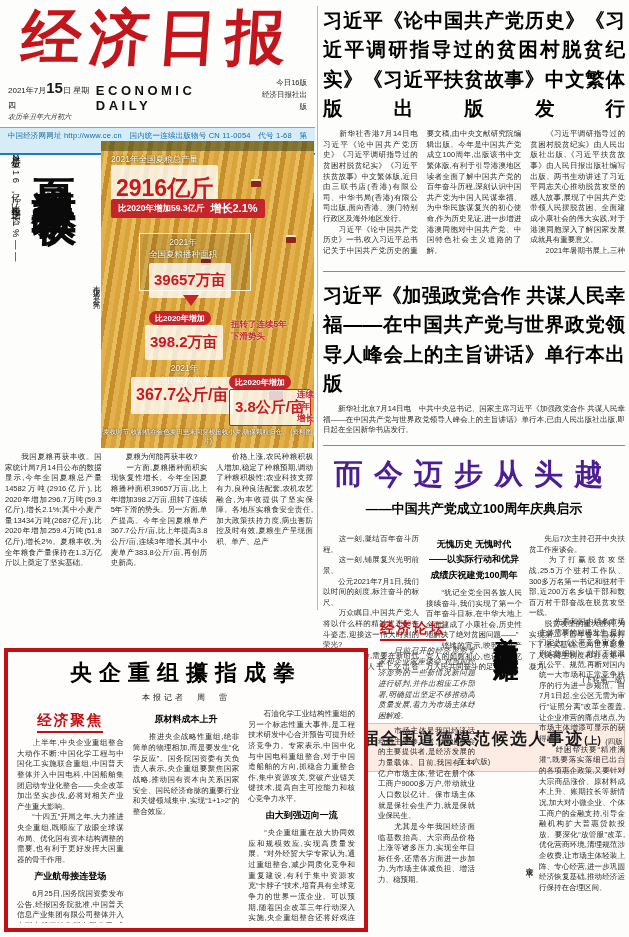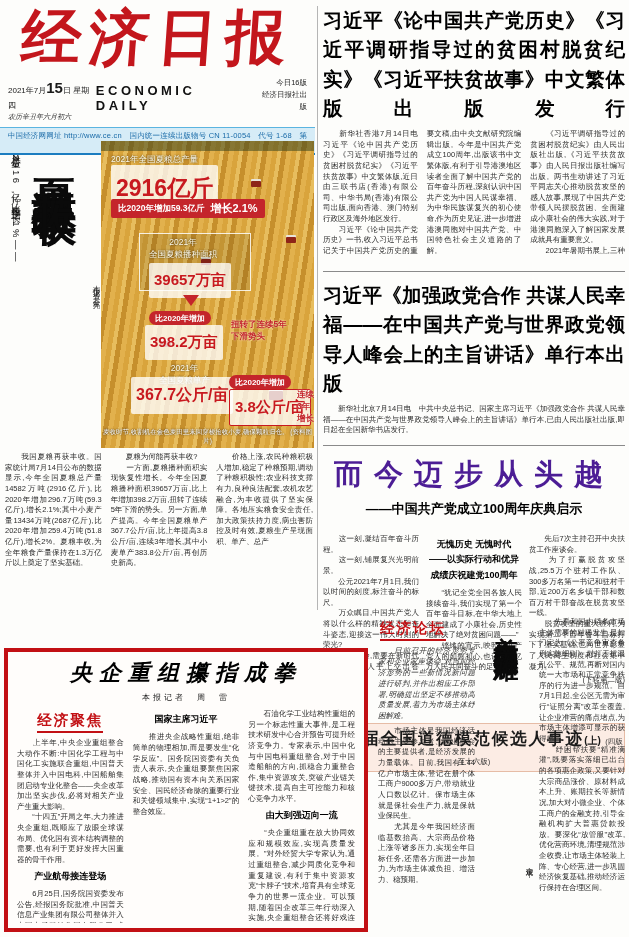--- a/index.html
+++ b/index.html
@@ -103,21 +103,21 @@
     position:absolute; left:0; right:0; bottom:2px; text-align:center;
     color:#fff; font-size:6.5px; text-shadow:0 0 2px #000;
   }
   
   .left-article { position:absolute; left:5px; top:452px; width:308px; height:192px; overflow:hidden; }
   
   .focus-box {
     position:absolute; left:4px; top:648px; width:364px; height:284px;
     border:4px solid #c21014; background:#fffdfb; padding:6px 9px; overflow:hidden;
   }
-  .focus-title { font-size:22px; font-weight:900; text-align:center; letter-spacing:7px; color:#000;font-style:italic; }
+  .focus-title { font-size:22px; font-weight:900; text-align:center; letter-spacing:7px; color:#000; }
   .focus-byline { font-size:8px; text-align:center; letter-spacing:3px; margin:4px 0 6px; color:#222; }
   .focus-cols { display:flex; gap:9px; height:214px; overflow:hidden; }
   .focus-cols > div { flex:1; }
   .red-label {
     color:#c21014; font-weight:900; font-size:14.5px; letter-spacing:2px;
     border-bottom:2px solid #c21014; display:inline-block; padding-bottom:1px; margin:2px 2px 5px;
   }
   .red-label-wrap { text-align:center; }
   
   .forum { position:absolute; left:378px; top:617px; width:247px; height:316px; display:flex; gap:7px; overflow:hidden; }
@@ -252,21 +252,21 @@
       <div>
         <div class="red-label-wrap">
           <span class="red-label">经济聚焦</span>
         </div>
         <div class="small">　　上半年,中央企业重组整合大动作不断:中国化学工程与中国化工实施联合重组,中国普天整体并入中国电科,中国船舶集团启动专业化整合——央企改革加出坚实步伐,必将对相关产业产生重大影响。
 　　“十四五”开局之年,大力推进央企重组,既顺应了放眼全球谋布局、优化国有资本结构调整的需要,也有利于更好发挥大国重器的骨干作用。</div>
         <div class="col-subhead">产业航母接连登场</div>
         <div class="small">　　6月25日,国务院国资委发布公告,经报国务院批准,中国普天信息产业集团有限公司整体并入中国电子科技集团有限公司,成为其全资子企业,中国普天不再作为国资委直接监管企业。</div>
       </div>
       <div>
-        <div class="col-subhead">国家主席习近平</div>
+        <div class="col-subhead">原材料成本上升</div>
         <div class="small">　　推进央企战略性重组,绝非简单的物理相加,而是要发生“化学反应”。国务院国资委有关负责人表示,央企重组要聚焦国家战略,推动国有资本向关系国家安全、国民经济命脉的重要行业和关键领域集中,实现“1+1&gt;2”的整合效应。</div>
       </div>
       <div>
         <div class="small">　　石油化学工业结构性重组的另一个标志性重大事件,是工程技术研发中心合并预告可提升经济竞争力。专家表示,中国中化与中国电科重组整合,对于中国造船舶的方向,抓稳合力重整合作,集中资源攻关,突破产业链关键技术,提高自主可控能力和核心竞争力水平。</div>
         <div class="col-subhead">由大到强迈向一流</div>
         <div class="small">　　“央企重组重在放大协同效应和规模效应,实现高质量发展。”对外经贸大学专家认为,通过重组整合,减少同质化竞争和重复建设,有利于集中资源攻克“卡脖子”技术,培育具有全球竞争力的世界一流企业。可以预期,随着国企改革三年行动深入实施,央企重组整合还将好戏连台。</div>
       </div>
     </div>
   </div>
 

